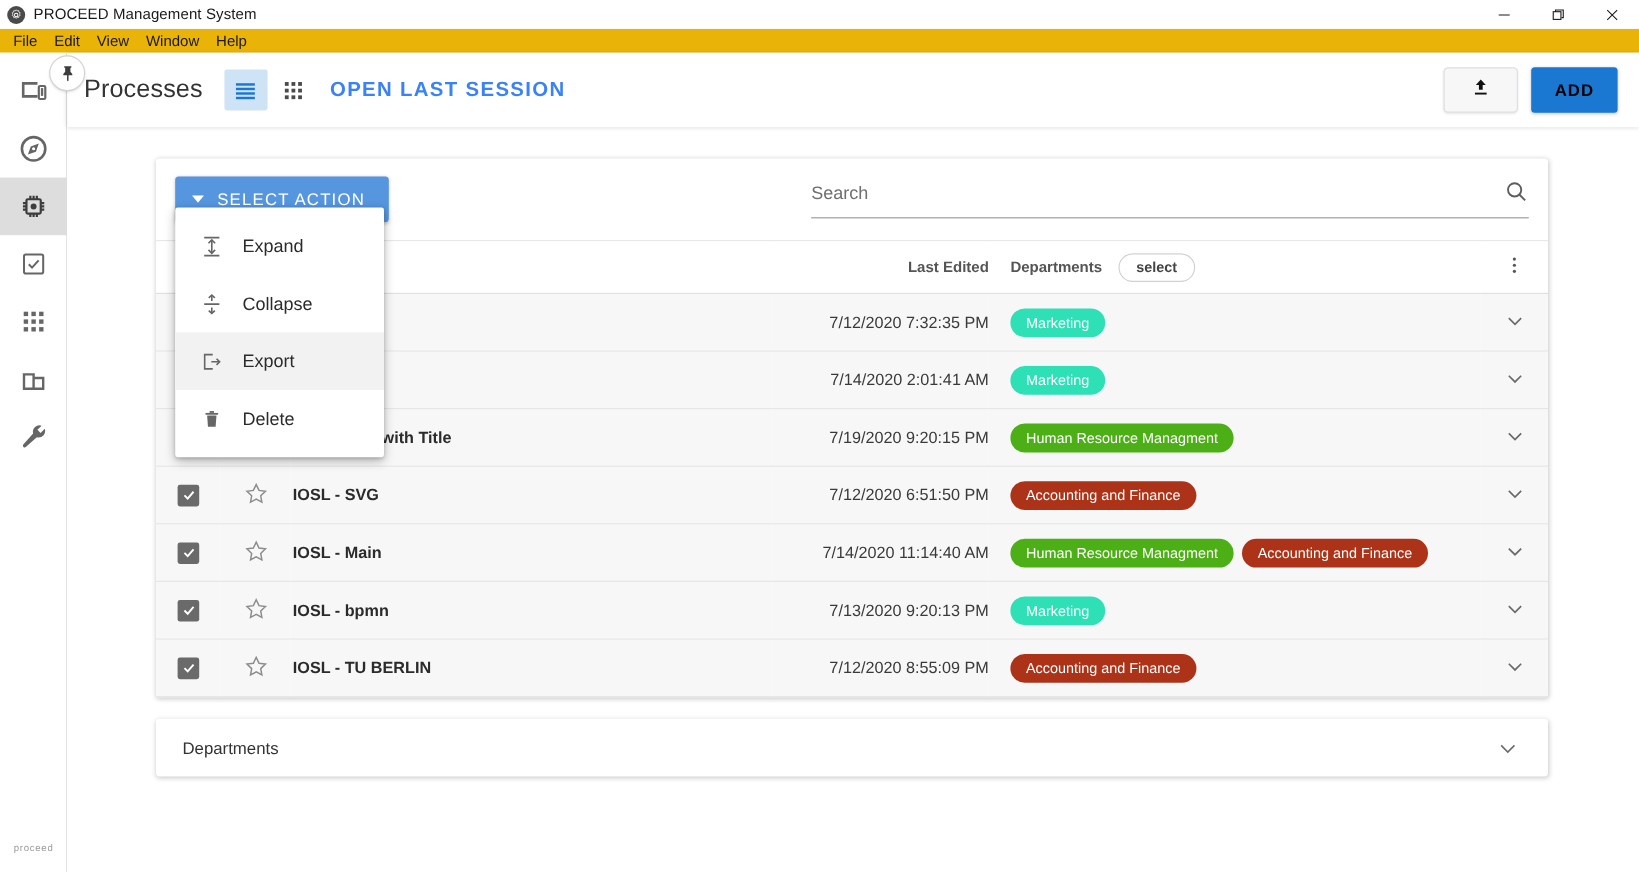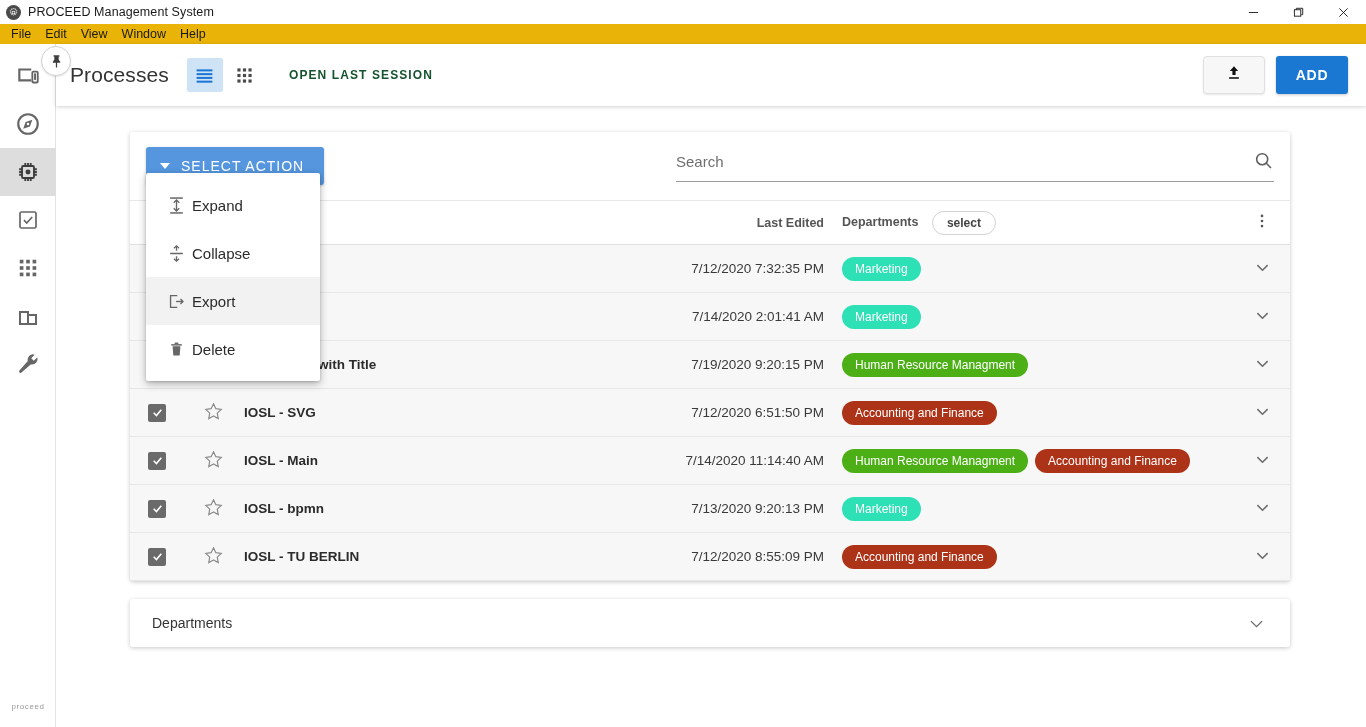--- a/index.html
+++ b/index.html
@@ -87,31 +87,31 @@
     font-size: 21px; color: #333333; font-weight: 400; margin-right: 18px;
     letter-spacing: .1px;
   }
   .viewtoggle { display: flex; align-items: center; gap: 4px; }
   .vt-btn {
     width: 36px; height: 34px; display: flex; align-items: center; justify-content: center;
     border-radius: 2px; color: #4a4a4a;
   }
   .vt-btn.active { background: #cfe3f7; color: #1976d2; }
   .open-session {
-    margin-left: 26px; font-size: 12px; font-weight: 700; letter-spacing: 1.1px;
-    color: #14532d;
+    margin-left: 12px; font-size: 17px; font-weight: 700; letter-spacing: 1.1px;
+    color: #3b82f6;
   }
   .topbar-right { margin-left: auto; display: flex; align-items: center; gap: 11px; }
   .btn-upload {
     width: 62px; height: 38px; background: #f7f7f7; border: 1px solid #e0e0e0;
     border-radius: 4px; display: flex; align-items: center; justify-content: center;
     color: #111; box-shadow: 0 1px 2px rgba(0,0,0,.10);
   }
   .btn-add {
-    height: 38px; min-width: 72px; padding: 0 18px; background: #1a78d3; color: #ffffff;
+    height: 38px; min-width: 72px; padding: 0 18px; background: #1a78d3; color: #000000;
     border-radius: 3px; display: flex; align-items: center; justify-content: center;
     font-size: 14px; font-weight: 700; letter-spacing: .8px;
     box-shadow: 0 1px 3px rgba(0,0,0,.22);
   }
 
   
   .main {
     flex: 1 1 auto; background: #ffffff; overflow: hidden;
     padding: 26px 76px 0 74px; position: relative;
   }
@@ -209,21 +209,21 @@
   .pgbtn { width: 42px; height: 42px; display: flex; align-items: center; justify-content: center; color: #b4b4b4; }
 
   
   .menu-pop {
     position: absolute; left: 16px; top: 41px; width: 174px;
     background: #ffffff; border-radius: 2px;
     box-shadow: 0 3px 9px rgba(0,0,0,.28), 0 1px 3px rgba(0,0,0,.16);
     padding: 8px 0 8px 0; z-index: 40;
   }
   .menu-row {
-    height: 48px; display: flex; align-items: center; gap: 6px; padding: 0 16px 0 20px;
+    height: 48px; display: flex; align-items: center; gap: 16px; padding: 0 16px 0 20px;
     font-size: 15px; color: #2b2b2b;
   }
   .menu-row.hover { background: #f2f2f2; }
   .menu-row .mi { width: 20px; display: flex; align-items: center; justify-content: center; color: #666; }
 
   
   .accordion {
     margin-top: 18px; height: 48px; background: #ffffff; border-radius: 3px;
     box-shadow: 0 1px 4px rgba(0,0,0,.22);
     display: flex; align-items: center; padding: 0 24px 0 22px;

